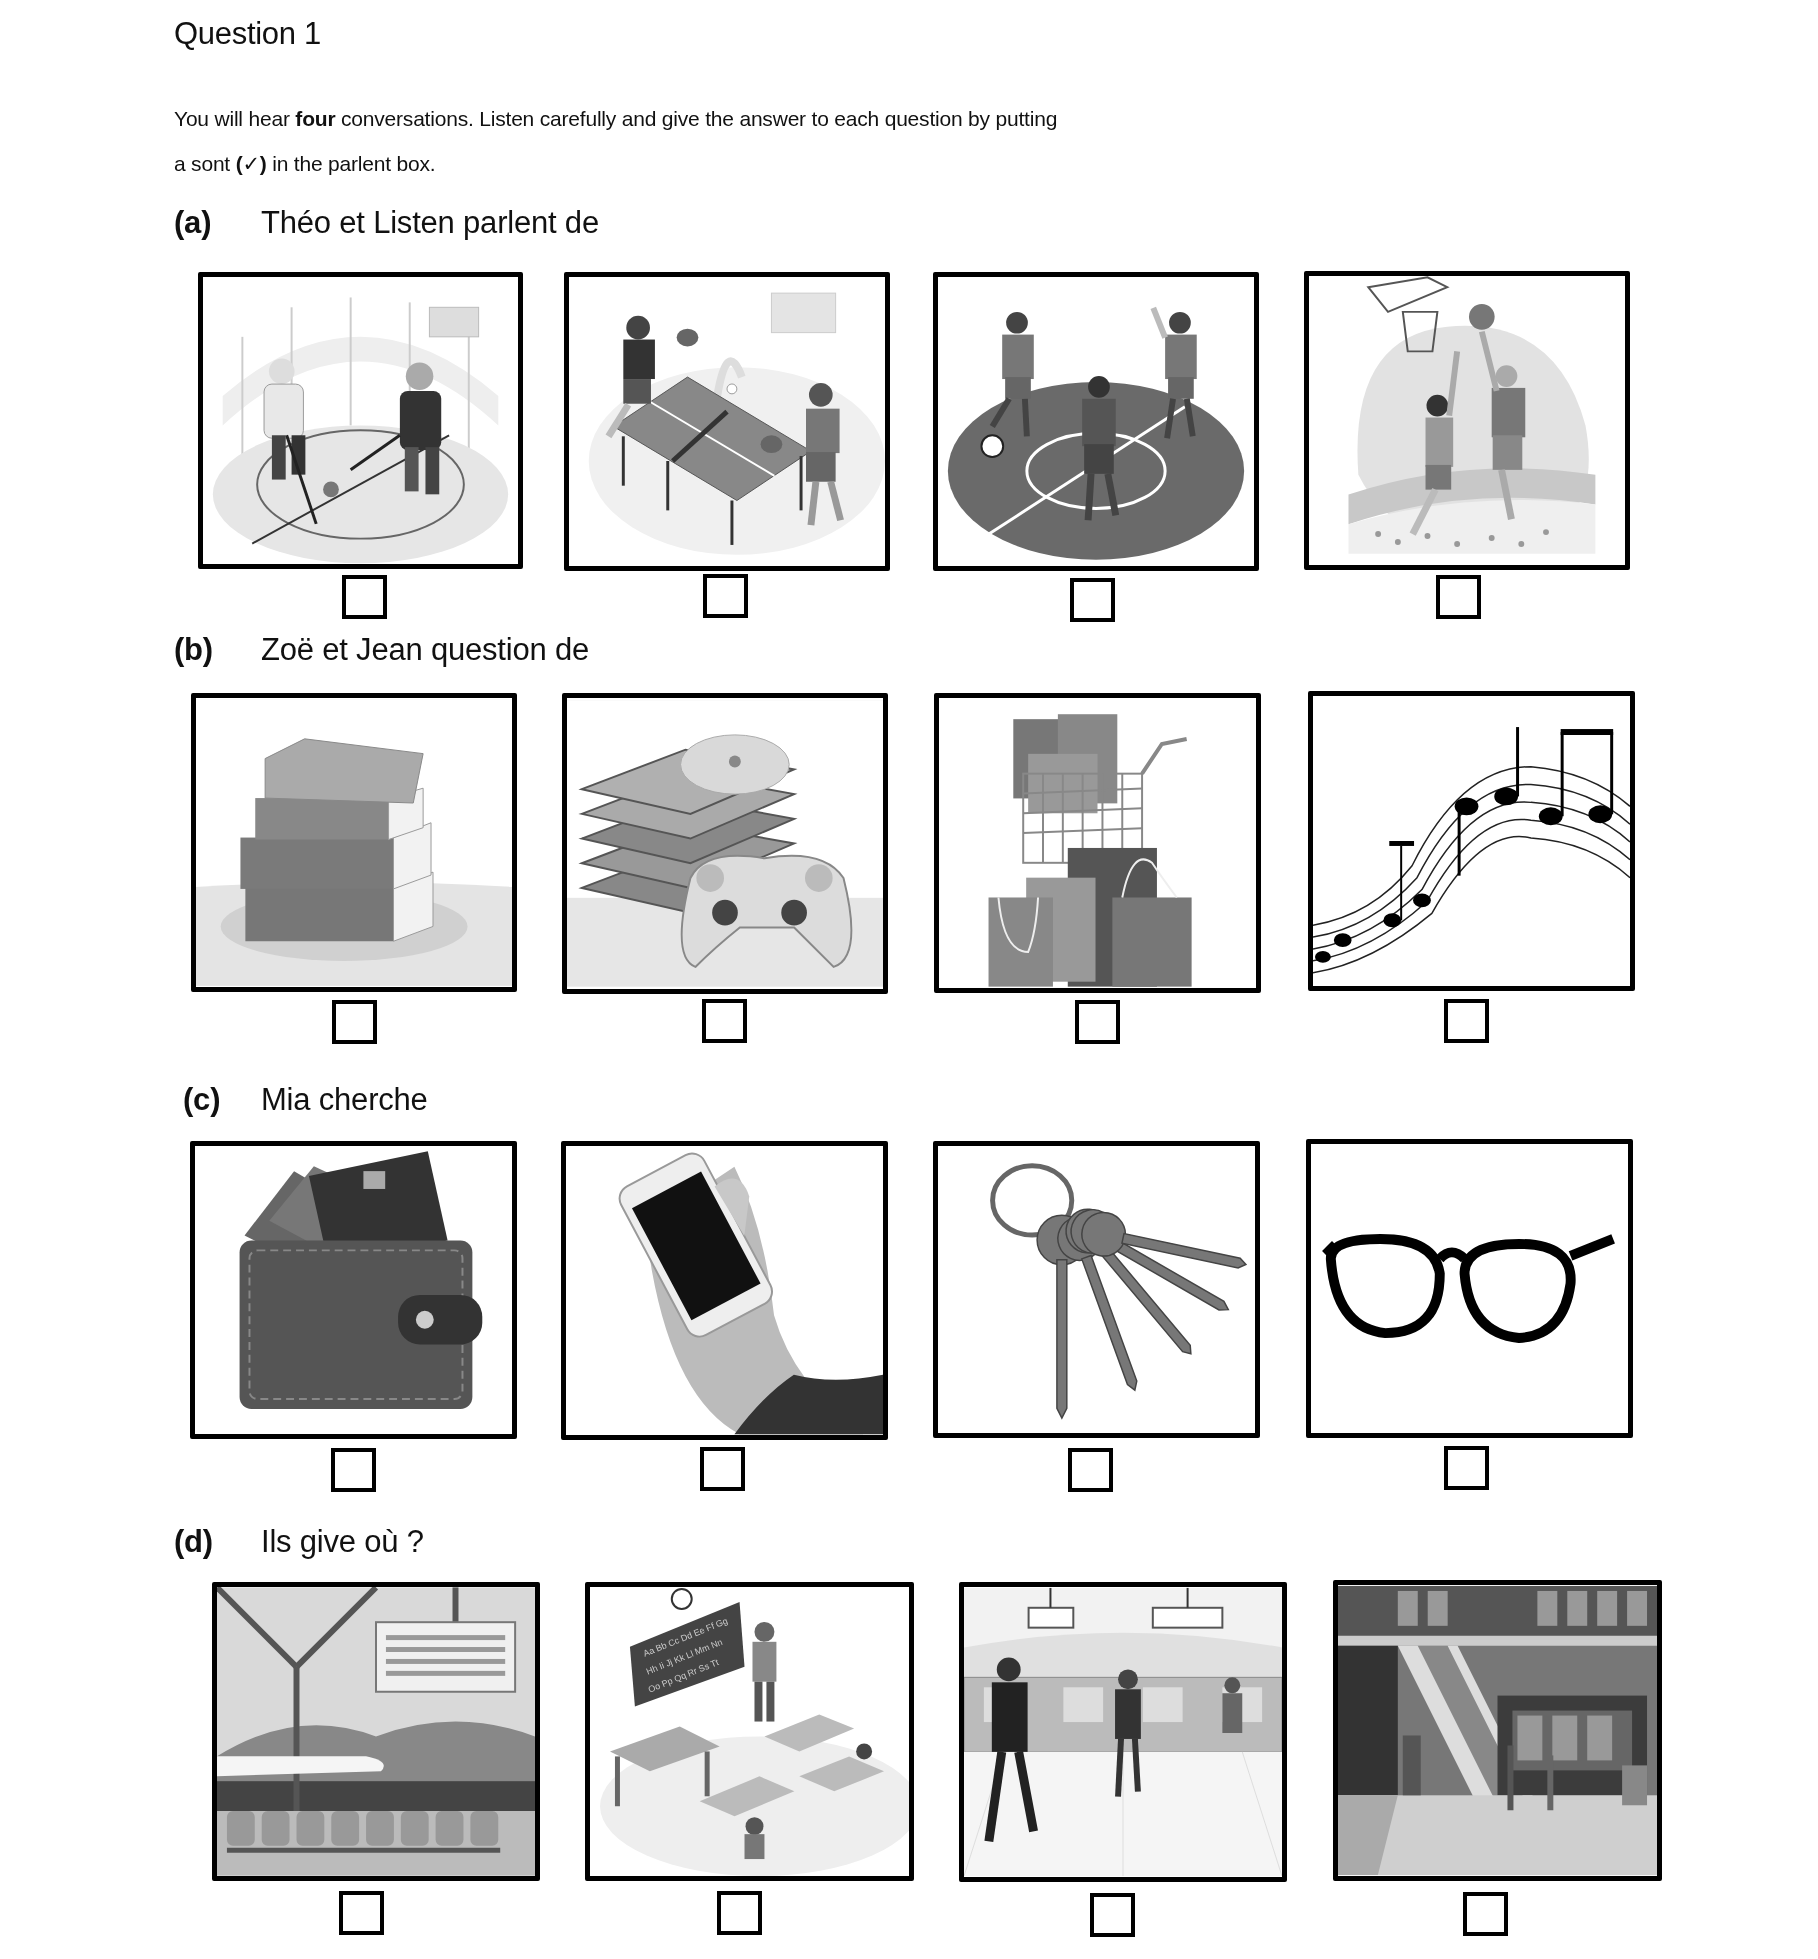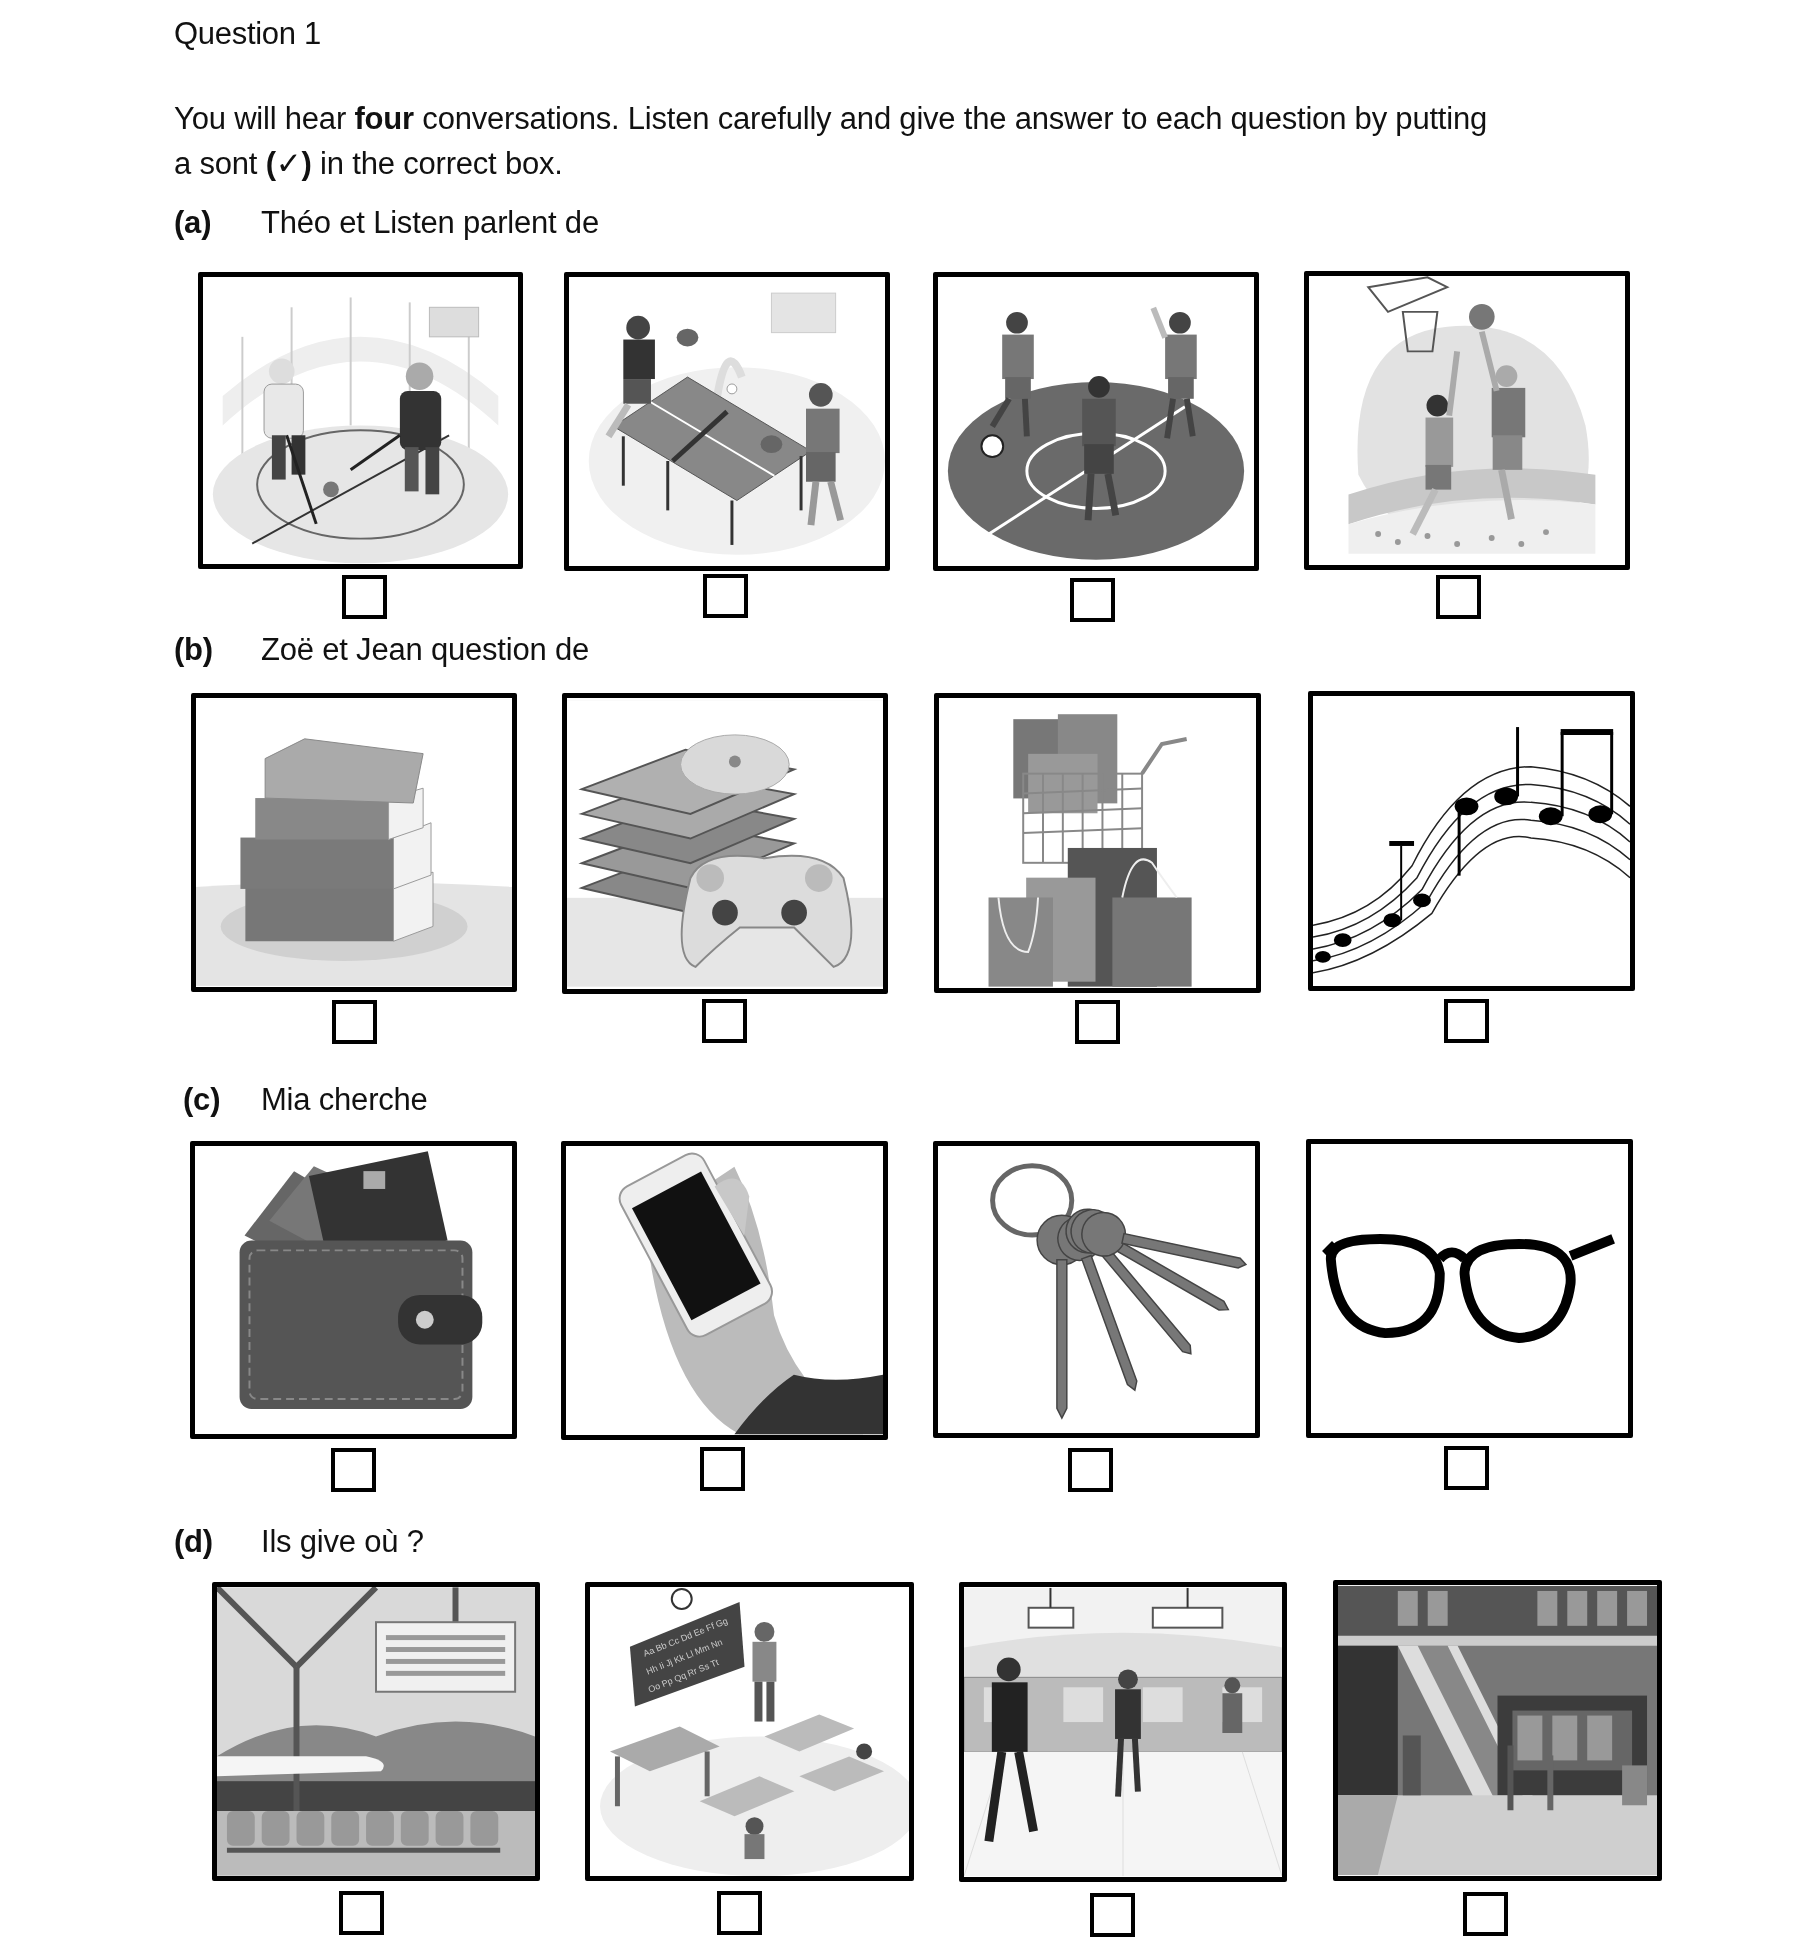--- a/index.html
+++ b/index.html
@@ -1,34 +1,34 @@
 <!DOCTYPE html>
 <html><head>
 <meta charset="utf-8">
 <style>
   html, body { margin: 0; padding: 0; background: #ffffff; }
   body { width: 1818px; height: 1959px; position: relative; overflow: hidden;
          font-family: "Liberation Sans", "DejaVu Sans", sans-serif; color: #111; }
   .abs { position: absolute; }
   .q-title { left: 174px; top: 16px; font-size: 31px; font-weight: normal; letter-spacing: -0.3px; }
-  .instr { left: 174px; top: 96px; width: 1500px; font-size: 31px; line-height: 45px; letter-spacing: -0.2px; }
+  .instr { left: 174px; top: 96px; width: 1500px; font-size: 21px; line-height: 45px; letter-spacing: -0.2px; }
   .instr b { font-weight: bold; }
   .part { font-size: 31px; letter-spacing: -0.2px; display: flex; align-items: baseline; }
   .part .lbl { font-weight: bold; width: 87px; display: inline-block; }
   .frame { position: absolute; border: 5px solid #000; box-sizing: border-box; background: #fff; overflow: hidden; border-radius: 2px; }
   .frame svg { width: 100%; height: 100%; display: block; }
   .cb { position: absolute; width: 45px; height: 44px; border: 4px solid #000; box-sizing: border-box; background: #fff; cursor: pointer; }
 </style>
 </head>
 <body>
 
 <div class="abs q-title">Question 1</div>
 <div class="abs instr">
   <span>You will hear </span><b>four</b><span> conversations.  Listen carefully and give the answer to each question by putting</span><br>
-  <span>a sont </span><b>(✓)</b><span> in the correct box.</span>
+  <span>a sont </span><b>(✓)</b><span> in the parlent box.</span>
 </div>
 
 <div class="abs part" style="left:174px; top:205px;">
   <span class="lbl">(a)</span>
   <span>Théo et Listen parlent de</span>
 </div>
 
 <div class="frame" style="left:198px; top:272px; width:325px; height:297px;">
   <svg viewBox="0 0 320 290">
     <rect width="320" height="290" fill="#fff"></rect>

